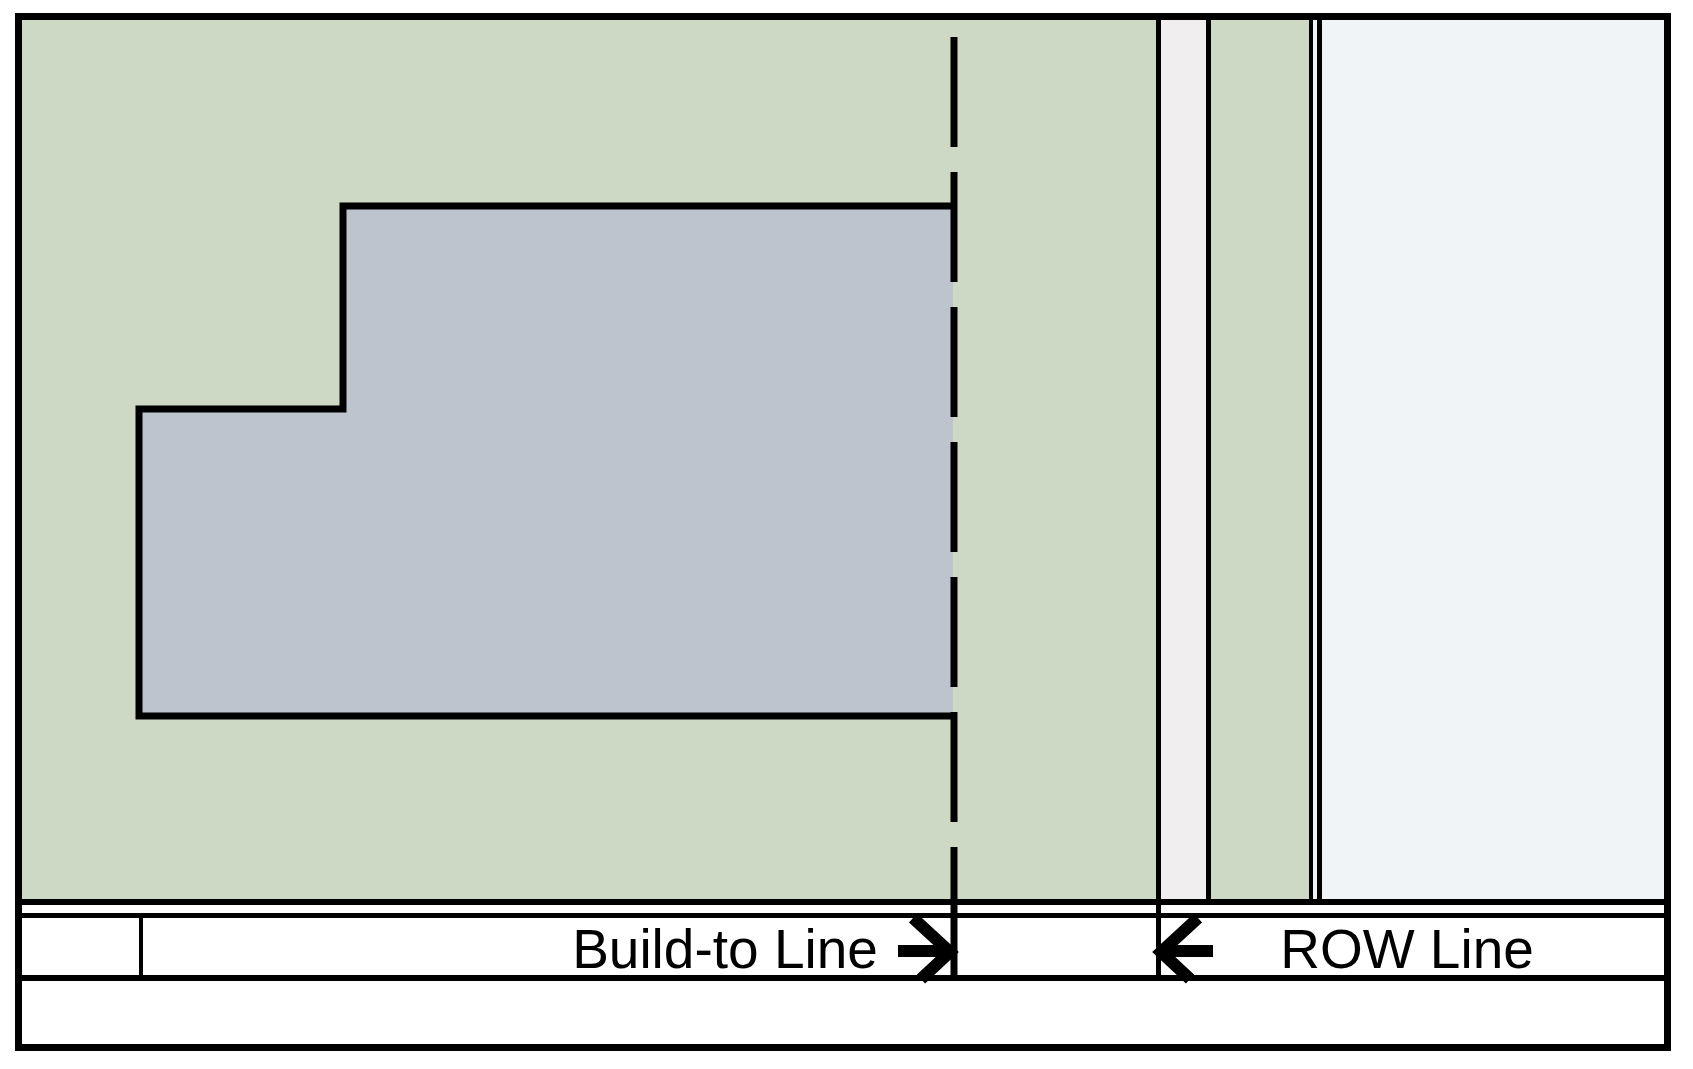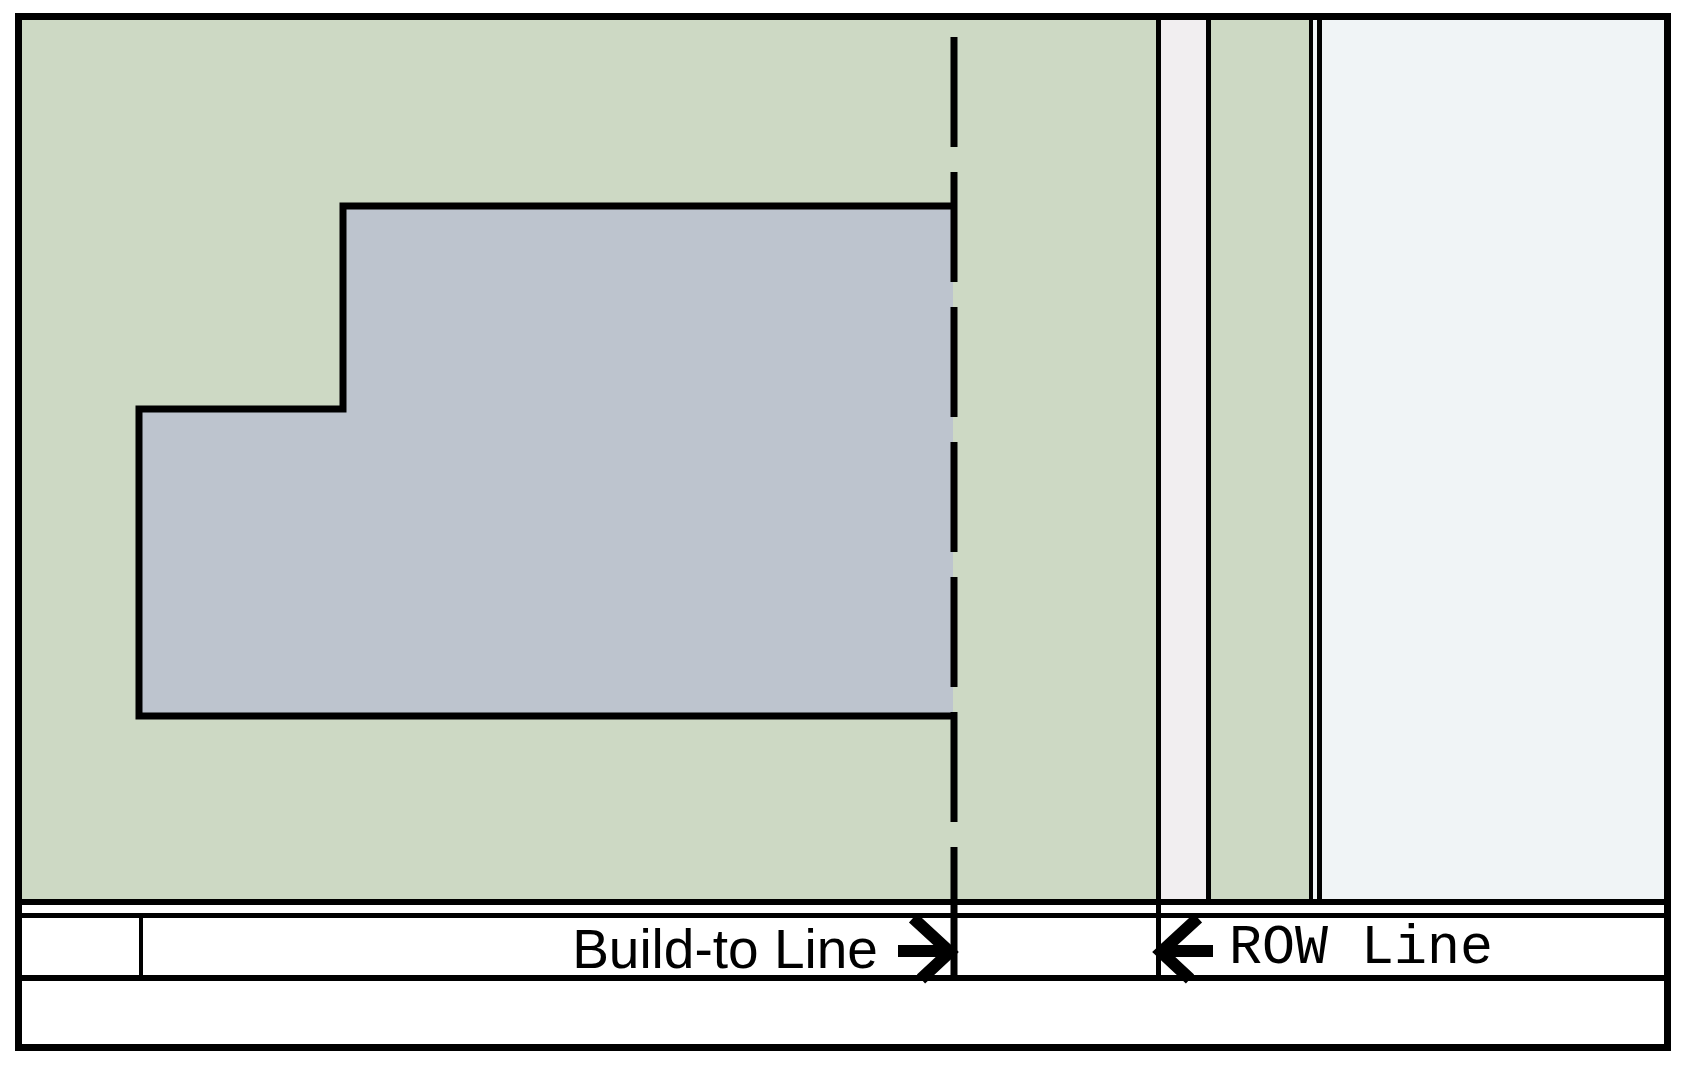--- a/index.html
+++ b/index.html
@@ -20,21 +20,21 @@
   .curb-line-b{left:1317px;top:20px;width:5px;height:885px;background:#000;}
   
   .ground-line{left:22px;top:899px;width:1642px;height:6px;background:#000;}
   .band-top   {left:22px;top:913px;width:1642px;height:5px;background:#000;}
   .band-bottom{left:22px;top:975px;width:1642px;height:6px;background:#000;}
   .band-tick  {left:139px;top:918px;width:4px;height:57px;background:#000;}
   
   .lbl{top:921px;height:56px;line-height:56px;font-size:55px;color:#000;
        text-align:center;white-space:nowrap;}
   .lbl-build{left:555px;width:340px;}
-  .lbl-row{left:1229px;width:260px;font-family:Liberation Mono, monospace;}
+  .lbl-row{left:1277px;width:260px;}
   svg{display:block;}
   .overlay{left:0;top:0;pointer-events:none;}
 </style>
 </head>
 <body>
 
 <div class="page">
 
   <div class="abs frame"></div>
 

